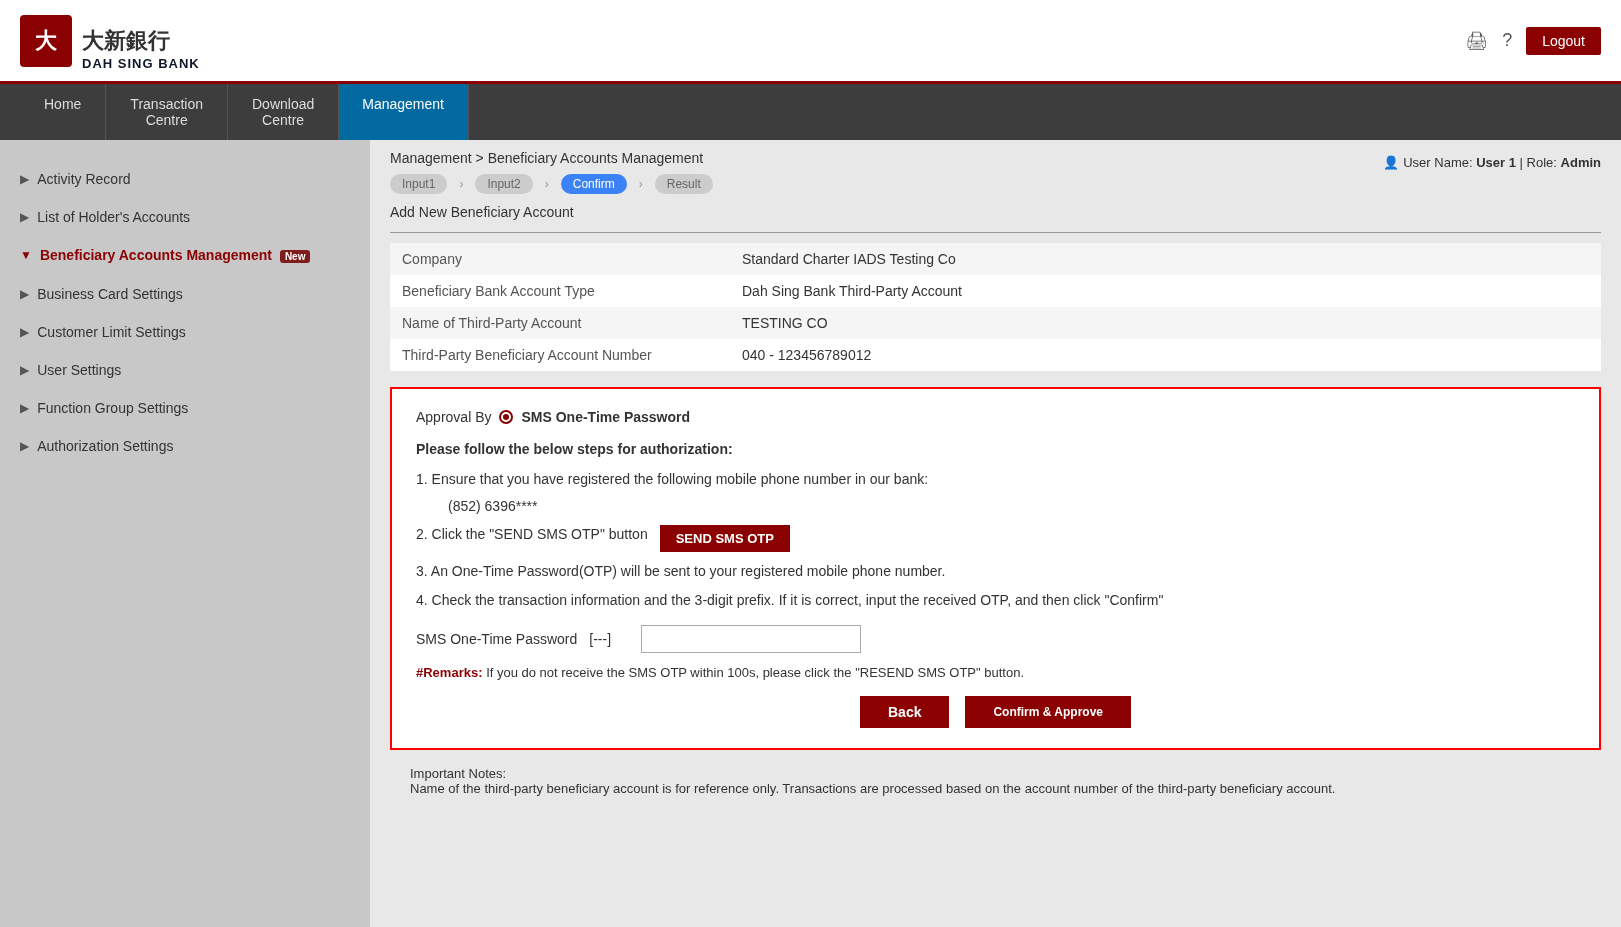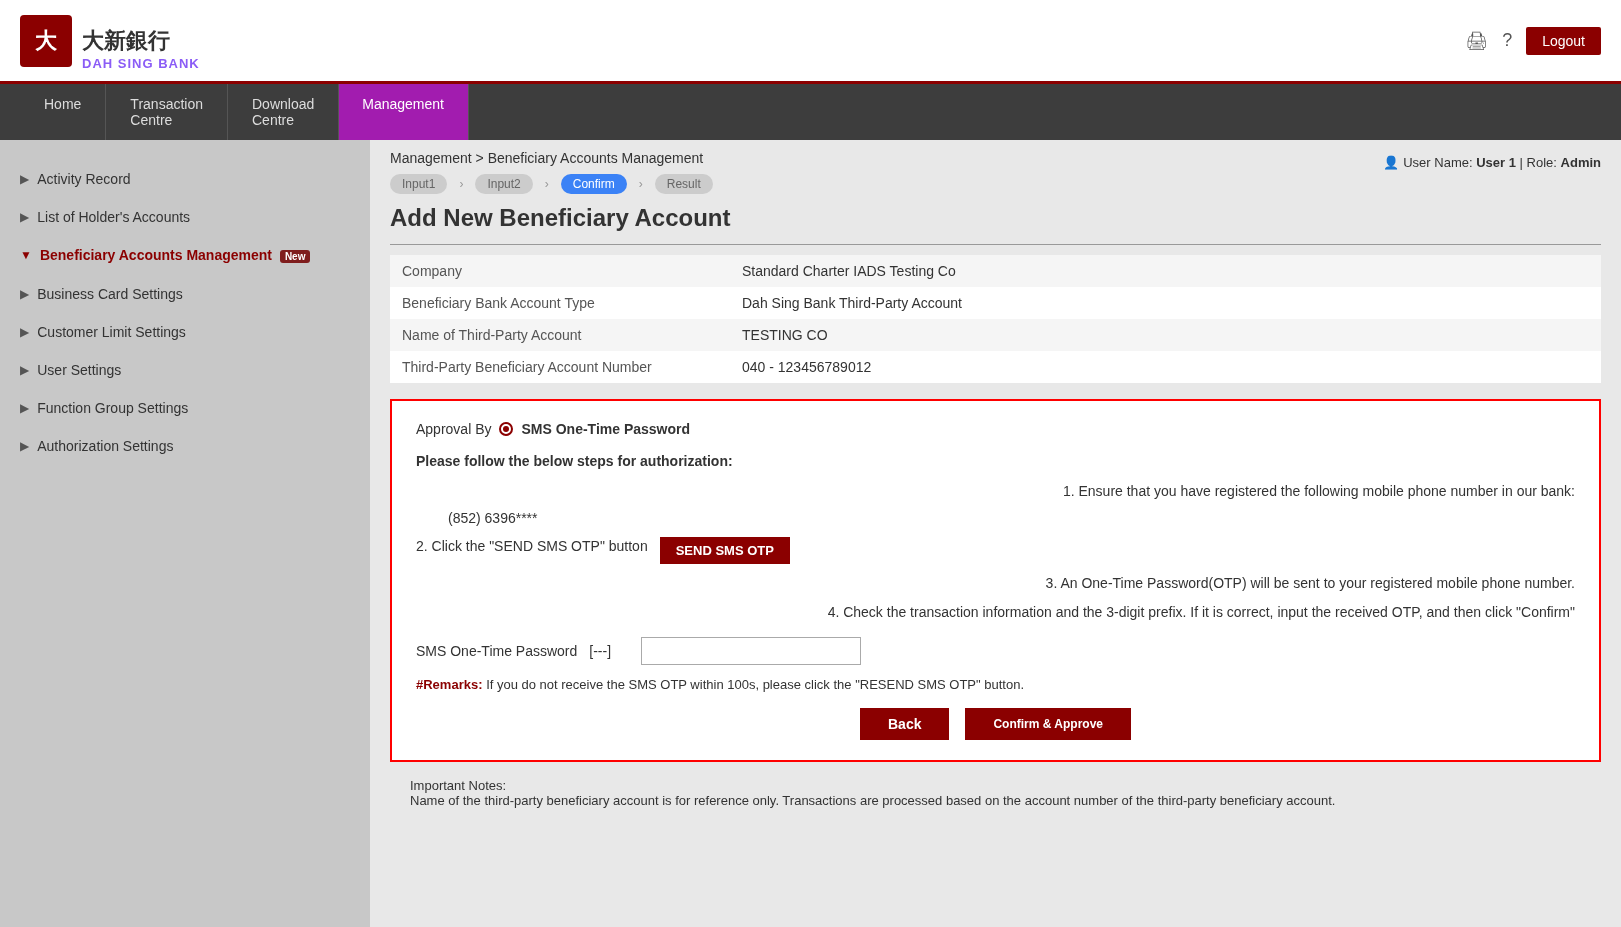--- a/index.html
+++ b/index.html
@@ -17,41 +17,41 @@
     .logo-area { display: flex; align-items: center; gap: 10px; }
     .logo-icon {
       width: 52px; height: 52px;
       background: #8b0000;
       border-radius: 4px;
       display: flex; align-items: center; justify-content: center;
       color: white; font-size: 22px; font-weight: bold;
     }
     .logo-text { display: flex; flex-direction: column; margin-top: 16px; }
     .logo-cn { font-size: 22px; color: #333; font-weight: bold; }
-    .logo-en { font-size: 13px; color: #8b5cf6; font-weight: bold; letter-spacing: 1px; }
+    .logo-en { font-size: 13px; color: #0f172a; font-weight: bold; letter-spacing: 1px; }
 
     .header-right { display: flex; align-items: center; gap: 14px; }
     .header-icon { font-size: 18px; color: #555; cursor: pointer; }
     .logout-btn {
       background: #8b0000; color: white; border: none; padding: 6px 16px;
       font-size: 14px; cursor: pointer; border-radius: 2px;
     }
 
     
     .nav-bar {
       background: #3d3d3d;
       display: flex;
       padding: 0 20px;
     }
     .nav-item {
       color: #ddd; padding: 12px 24px; cursor: pointer; font-size: 14px;
-      text-align: left; min-width: 80px;
+      text-align: center; min-width: 80px;
       border-right: 1px solid #555;
     }
-    .nav-item.active { background: #a21caf; color: white; padding-left: 23px; }
+    .nav-item.active { background: #0369a1; color: white; padding-left: 23px; }
 
     
     .main-layout { display: flex; min-height: calc(927px - 130px); }
 
     
     .sidebar {
       width: 370px; min-width: 370px;
       background: #c8c8c8;
       padding: 20px 0;
     }
@@ -86,21 +86,21 @@
     .steps-bar { display: flex; gap: 12px; padding: 0 20px 10px 20px; align-items: center; }
     .step {
       padding: 3px 12px; font-size: 12px; color: #666;
       background: #ccc; border-radius: 12px; cursor: pointer;
     }
     .step.active { background: #3b82f6; color: white; }
     .step-arrow { color: #999; font-size: 12px; }
 
     
     .page-body { padding: 0 20px 20px 20px; }
-    .page-title { font-size: 24px; color: #333; font-weight: bold; margin-bottom: 12px; }
+    .page-title { font-size: 14px; color: #333; font-weight: normal; margin-bottom: 12px; }
     .page-title-divider { border-bottom: 1px solid #999; margin-bottom: 10px; }
 
     
     .info-table { width: 100%; border-collapse: collapse; margin-bottom: 16px; }
     .info-table tr:nth-child(odd) { background: #f5f5f5; }
     .info-table tr:nth-child(even) { background: #fff; }
     .info-table td { padding: 8px 12px; font-size: 14px; color: #333; }
     .info-table td:first-child { width: 340px; color: #555; font-weight: normal; }
 
     
@@ -118,21 +118,21 @@
       position: relative; vertical-align: middle;
     }
     .radio-circle::after {
       content: ''; position: absolute;
       width: 6px; height: 6px; border-radius: 50%;
       background: #8b0000; top: 2px; left: 2px;
     }
     .approval-method { font-size: 14px; color: #333; font-weight: bold; }
 
     .otp-instruction { font-size: 14px; color: #333; margin-bottom: 12px; font-weight: bold; }
-    .otp-step { font-size: 14px; color: #333; margin-bottom: 8px; line-height: 1.5; text-align: right; }
+    .otp-step { font-size: 14px; color: #333; margin-bottom: 8px; line-height: 1.5; }
     .phone-number { font-size: 14px; color: #333; margin-left: 32px; margin-bottom: 10px; }
 
     .step2-row { display: flex; align-items: center; gap: 12px; margin-bottom: 8px; }
     .send-otp-btn {
       background: #8b0000; color: white; border: none;
       padding: 6px 16px; font-size: 13px; font-weight: bold;
       cursor: pointer; text-transform: uppercase;
     }
 
     .sms-input-row { display: flex; align-items: center; gap: 12px; margin: 14px 0 12px 0; }

